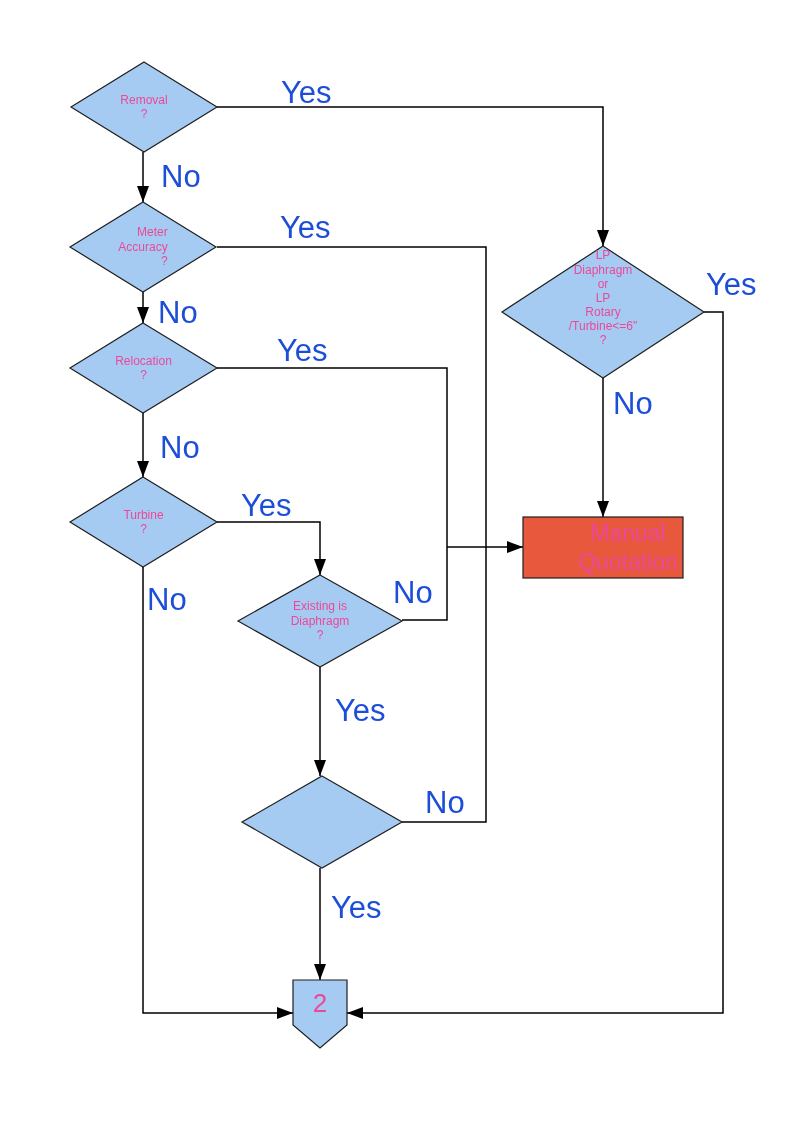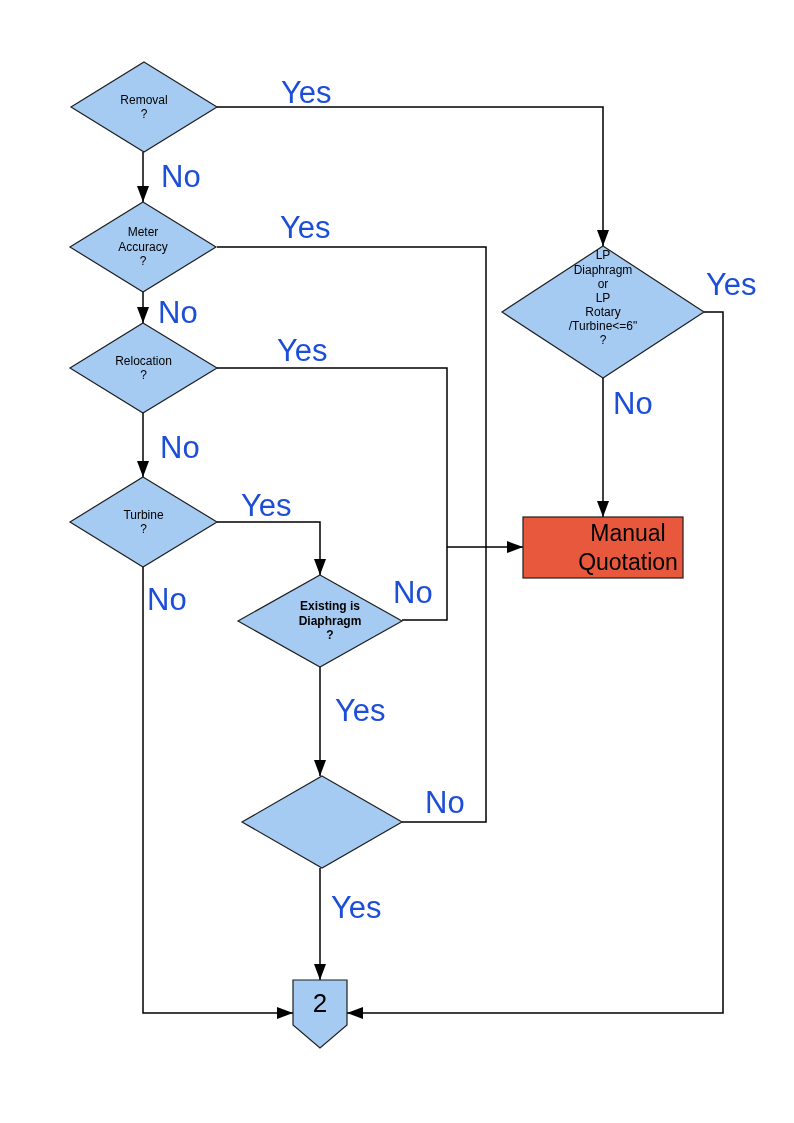--- a/index.html
+++ b/index.html
@@ -1,21 +1,21 @@
 <!DOCTYPE html>
 <html style="--decision-fill: #A6CBF2; --terminal-fill: #E8583C; --shape-border: #1f1f1f; --line-color: #000000;"><head>
 <meta charset="utf-8">
 <style>
   html,body{margin:0;padding:0;background:#ffffff;}
   body{font-family:"Liberation Sans", sans-serif;}
   #canvas{position:relative;width:794px;height:1123px;background:#fff;overflow:hidden;}
   #wires{position:absolute;left:0;top:0;width:794px;height:1123px;}
   .node-label{
     position:absolute;display:flex;align-items:center;justify-content:center;
-    text-align:center;white-space:pre-line;color:#000000;font-size:12px;line-height:1.2;
+    text-align:center;white-space:pre-line;color:#ec4899;font-size:12px;line-height:1.2;
     pointer-events:none;
   }
   .edge-label{
     position:absolute;color:#1d4ed8;font-size:31px;line-height:1.1;white-space:nowrap;
   }
   .mq-label{font-size:23px;line-height:1.25;}
   .conn-label{font-size:26px;}
   .lp-label{line-height:1.18;}
 </style>
 </head>
@@ -54,28 +54,28 @@
       <polygon points="320,575 402,621 320,667 238,621" style="fill:var(--decision-fill,#A6CBF2)"></polygon>
       <polygon points="322,776 402,822 322,868 242,822" style="fill:var(--decision-fill,#A6CBF2)"></polygon>
       <polygon points="603,246 704,312 603,378 502,312" style="fill:var(--decision-fill,#A6CBF2)"></polygon>
       <rect x="523" y="517" width="160" height="61" style="fill:var(--terminal-fill,#E8583C)"></rect>
       <polygon points="293,980 347,980 347,1025 320,1048 293,1025" style="fill:var(--decision-fill,#A6CBF2)"></polygon>
     </g>
   </svg>
 
   <div class="node-label" style="left:71px;top:62px;width:146px;height:90px;">Removal
 ?</div>
-  <div class="node-label" style="left:70px;top:202px;width:146px;height:90px;">Meter
+  <div class="node-label" style="left:70px;top:202px;width:146px;height:90px;text-align:right;">Meter
 Accuracy
 ?</div>
   <div class="node-label" style="left:70px;top:323px;width:147px;height:90px;">Relocation
 ?</div>
   <div class="node-label" style="left:70px;top:477px;width:147px;height:90px;">Turbine
 ?</div>
-  <div class="node-label" style="left:248px;top:575px;width:164px;height:92px;font-weight:bold;">Existing is
+  <div class="node-label" style="left:238px;top:575px;width:164px;height:92px;">Existing is
 Diaphragm
 ?</div>
   <div class="node-label lp-label" style="left:502px;top:232px;width:202px;height:132px;">LP
 Diaphragm
 or
 LP
 Rotary
 /Turbine&lt;=6"
 ?</div>
   <div class="node-label mq-label" style="left:523px;top:517px;width:160px;height:61px;padding-left:25px;">Manual

